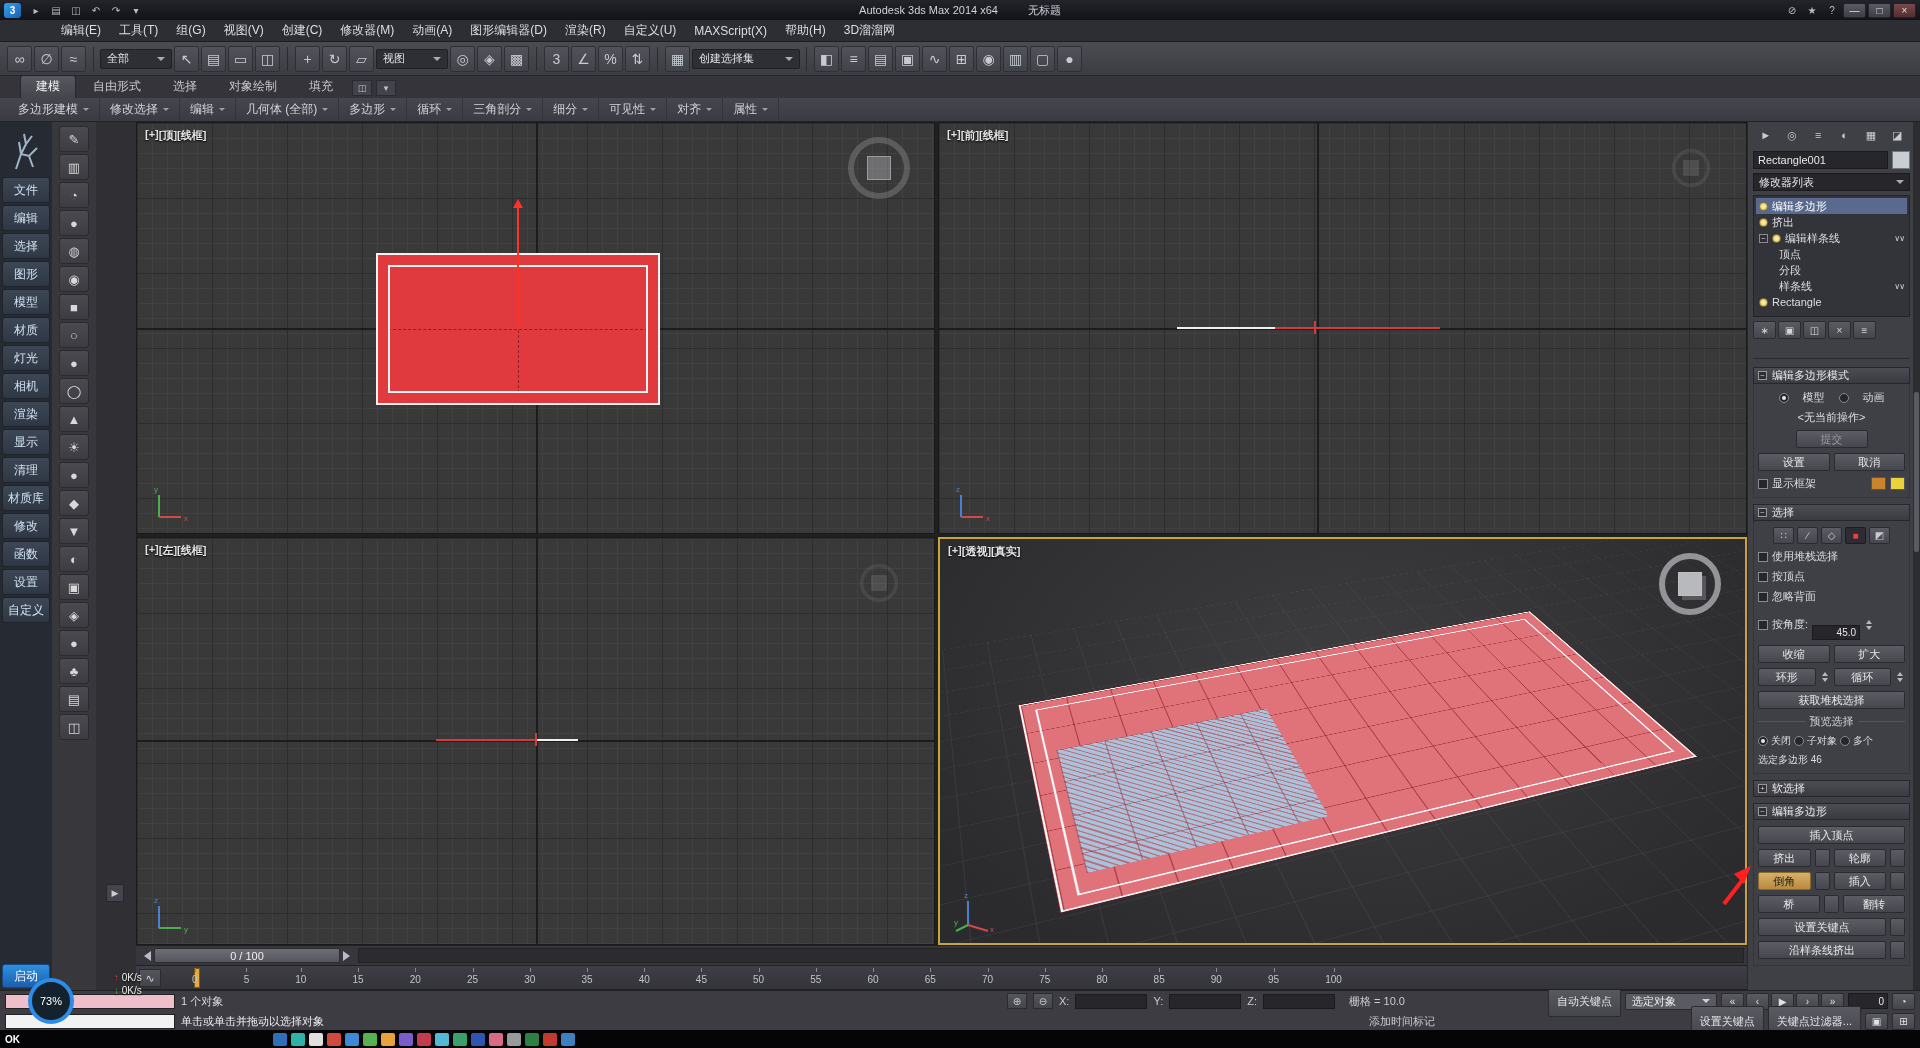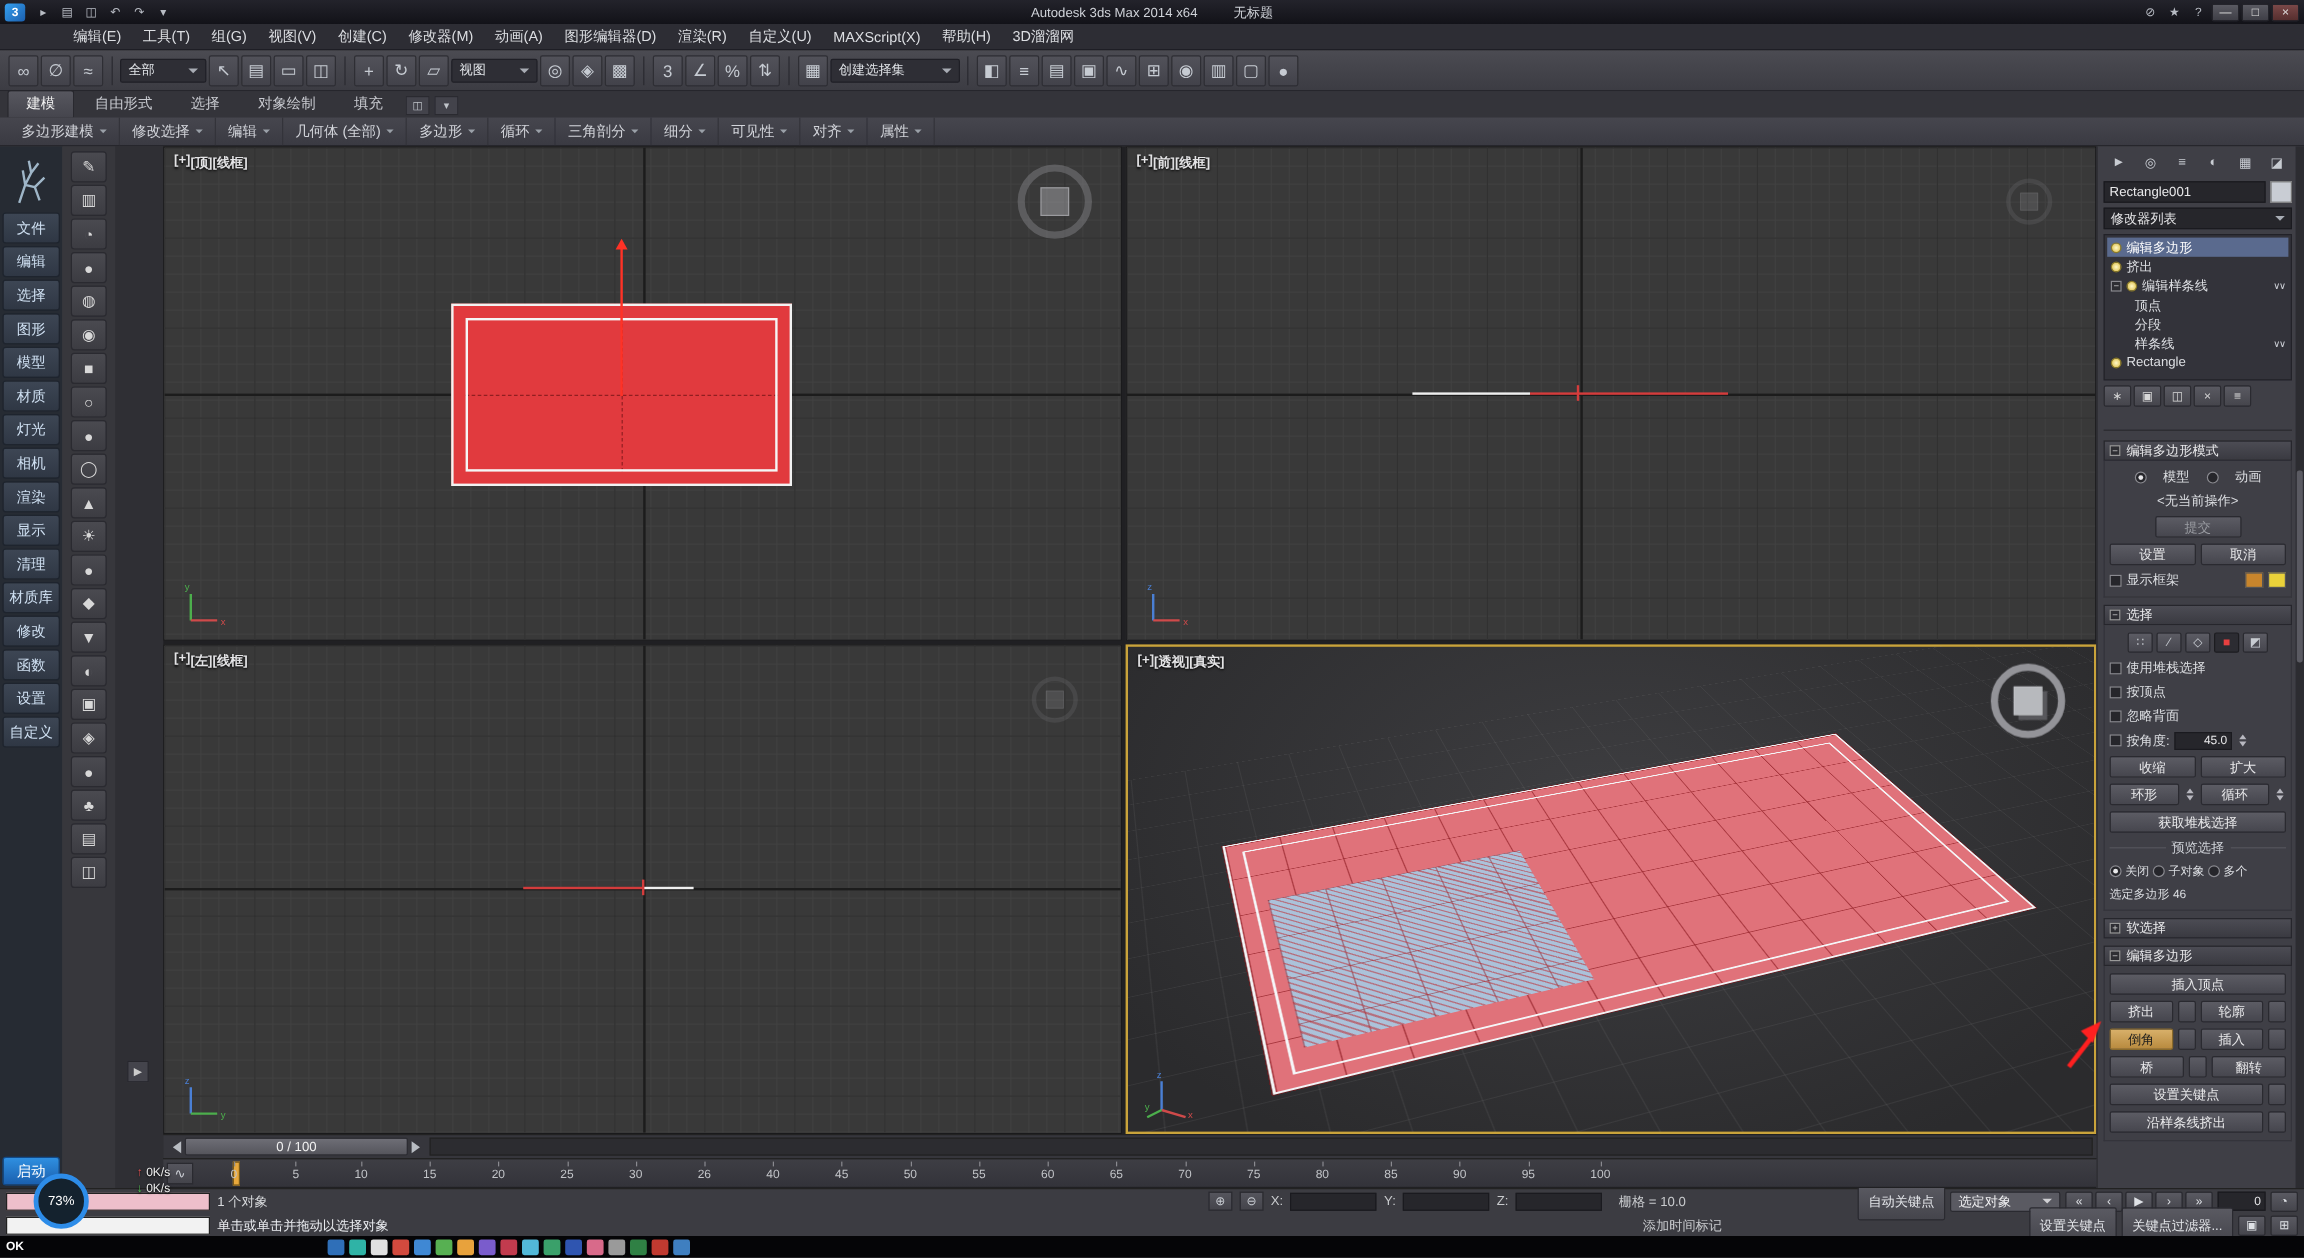--- a/index.html
+++ b/index.html
@@ -24,21 +24,21 @@
 
 
 .toolbar{height:34px;background:linear-gradient(#4b4b52,#3c3c43);display:flex;align-items:center;padding:0 6px;gap:1px;border-bottom:1px solid #26262c;flex:none;}
 .ticon{width:25px;height:26px;display:flex;align-items:center;justify-content:center;color:#c6cbd2;font-size:14px;border-radius:2px;background:linear-gradient(#52525a,#42424a);border:1px solid #2e2e34;margin:0 1px;}
 .tsep{width:1px;height:24px;background:#2a2a30;margin:0 5px;}
 .dd{height:20px;background:#2e2e35;border:1px solid #1f1f26;border-radius:2px;display:flex;align-items:center;justify-content:space-between;padding:0 6px;gap:8px;color:#dfe2e6;font-size:11px;min-width:72px;}
 .dd::after{content:"";border:4px solid transparent;border-top-color:#a8acb4;margin-top:4px;}
 .tgroup{display:flex;align-items:center;}
 
 
-.ribbon-tabs{height:22px;background:#34343a;display:flex;align-items:flex-end;padding-left:6px;gap:2px;flex:none;}
+.ribbon-tabs{height:22px;background:#34343a;display:flex;align-items:flex-end;padding-left:20px;gap:2px;flex:none;}
 .rtab{padding:2px 15px 3px;color:#c8cad0;}
 .rtab.active{background:linear-gradient(#57575f,#45454d);border:1px solid #26262c;border-bottom:none;border-radius:3px 3px 0 0;color:#f2f2f2;}
 .rmini{width:20px;height:16px;margin:0 2px 2px;background:#43434b;border:1px solid #2a2a30;color:#c0c4ca;font-size:9px;display:flex;align-items:center;justify-content:center;}
 .ribbon-sub{height:24px;background:linear-gradient(#46464e,#3a3a42);border-bottom:1px solid #222228;display:flex;align-items:center;padding-left:8px;flex:none;}
 .rpanel{padding:0 10px;color:#d2d4da;border-right:1px solid #33333a;display:flex;align-items:center;gap:5px;height:100%;}
 .rpanel::after{content:"";border:3.5px solid transparent;border-top-color:#9aa0a8;margin-top:3px;}
 
 
 .main{flex:1;display:flex;min-height:0;}
 .side1{width:52px;background:#262b33;display:flex;flex-direction:column;padding:2px;flex:none;}
@@ -126,21 +126,21 @@
 .center{justify-content:center;}
 .pbtn{height:18px;background:linear-gradient(#5c5c64,#46464e);border:1px solid #2a2a30;border-radius:2px;color:#e8e8ea;font-size:11px;display:flex;align-items:center;justify-content:center;flex:1;}
 .pbtn.hl{background:linear-gradient(#d8b06a,#b88a3e);color:#1c1c1c;border-color:#8a6a2a;}
 .pbtn.sq{width:15px;flex:none;}
 .pbtn.dim{color:#9a9ca2;}
 .cb{width:10px;height:10px;background:#26262b;border:1px solid #8a8a90;flex:none;}
 .radio{width:10px;height:10px;border-radius:50%;background:#26262b;border:1px solid #8a8a90;position:relative;flex:none;}
 .radio.on::after{content:"";position:absolute;inset:2px;border-radius:50%;background:#e8e8ea;}
 .lbl{font-size:11px;color:#dcdee2;}
 .lbl.small{font-size:10px;}
-.numfield{height:15px;background:#26262b;border:1px solid #1a1a1f;color:#e8e8ea;font-size:10px;display:flex;align-items:center;justify-content:flex-end;padding:0 3px;width:48px;}
+.numfield{height:15px;background:#26262b;border:1px solid #1a1a1f;color:#e8e8ea;font-size:10px;display:flex;align-items:center;justify-content:flex-end;padding:0 3px;width:48px;margin-top:16px;}
 .spin{display:flex;flex-direction:column;gap:2px;width:10px;align-items:center;}
 .spin i{display:block;width:0;height:0;border:3px solid transparent;}
 .spin .su{border-bottom:4px solid #b8b8c0;}
 .spin .sd{border-top:4px solid #b8b8c0;}
 .sub5{display:flex;gap:3px;justify-content:center;}
 .sob{width:21px;height:17px;background:linear-gradient(#5c5c64,#46464e);border:1px solid #2a2a30;border-radius:2px;color:#c8ccd2;font-size:10px;display:flex;align-items:center;justify-content:center;}
 .sob.active{background:#2c2c32;border-color:#1c1c20;color:#e84040;}
 .grouplbl{display:flex;align-items:center;gap:5px;color:#cfd2d8;font-size:11px;}
 .grouplbl::before,.grouplbl::after{content:"";flex:1;border-top:1px solid #55555c;}
 .sw1{width:15px;height:13px;background:#c8852c;border:1px solid #555;}
@@ -548,21 +548,21 @@
         <div class="mce-btn">∿</div>
         <div class="marker0"></div>
         <div class="tickrow">
             <span class="tick">0</span>
             <span class="tick">5</span>
             <span class="tick">10</span>
             <span class="tick">15</span>
             <span class="tick">20</span>
             <span class="tick">25</span>
             <span class="tick">30</span>
-            <span class="tick">26</span>
+            <span class="tick">35</span>
             <span class="tick">40</span>
             <span class="tick">45</span>
             <span class="tick">50</span>
             <span class="tick">55</span>
             <span class="tick">60</span>
             <span class="tick">65</span>
             <span class="tick">70</span>
             <span class="tick">75</span>
             <span class="tick">80</span>
             <span class="tick">85</span>

